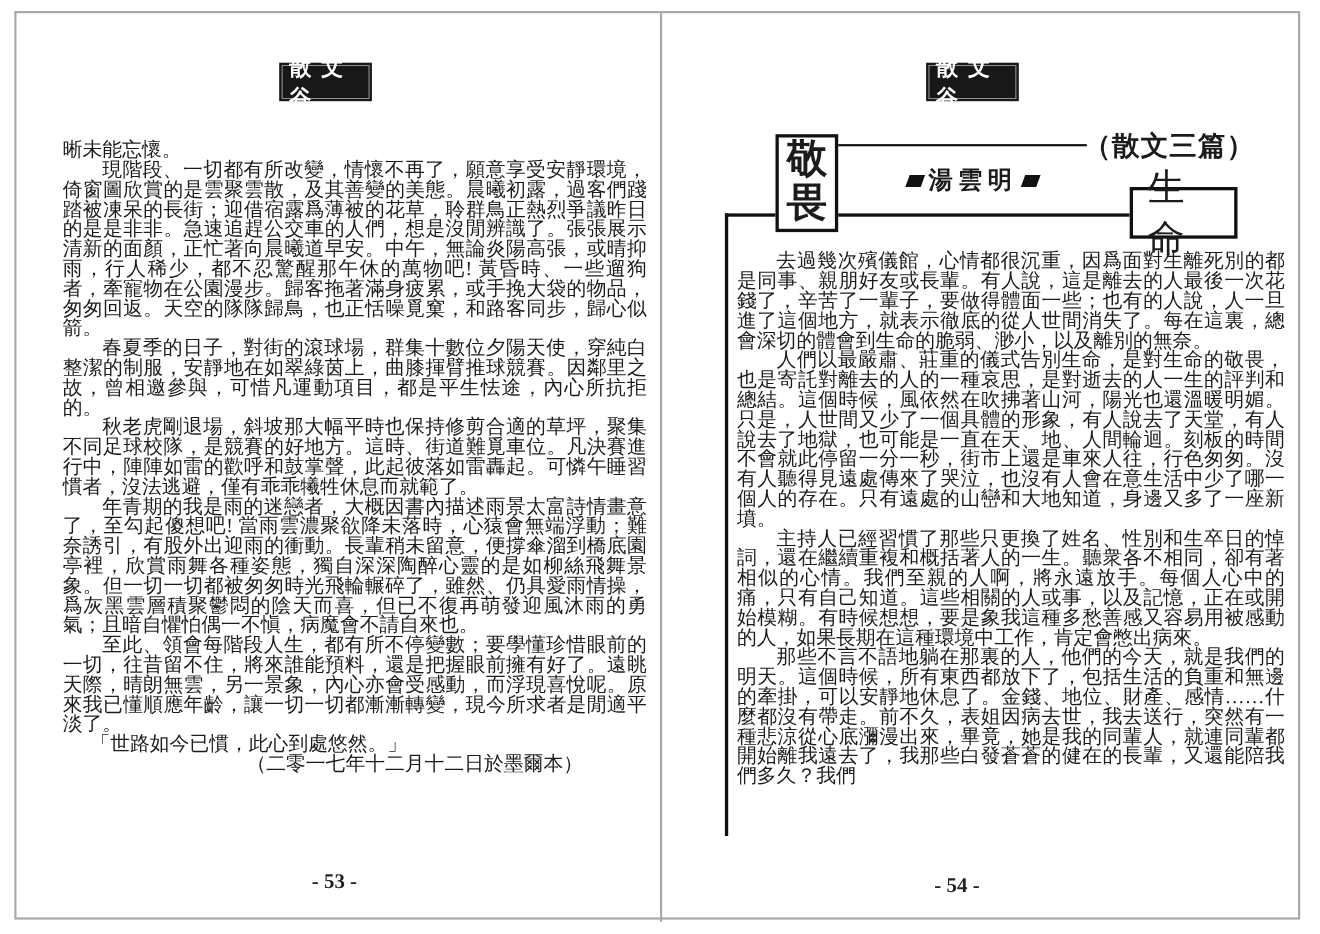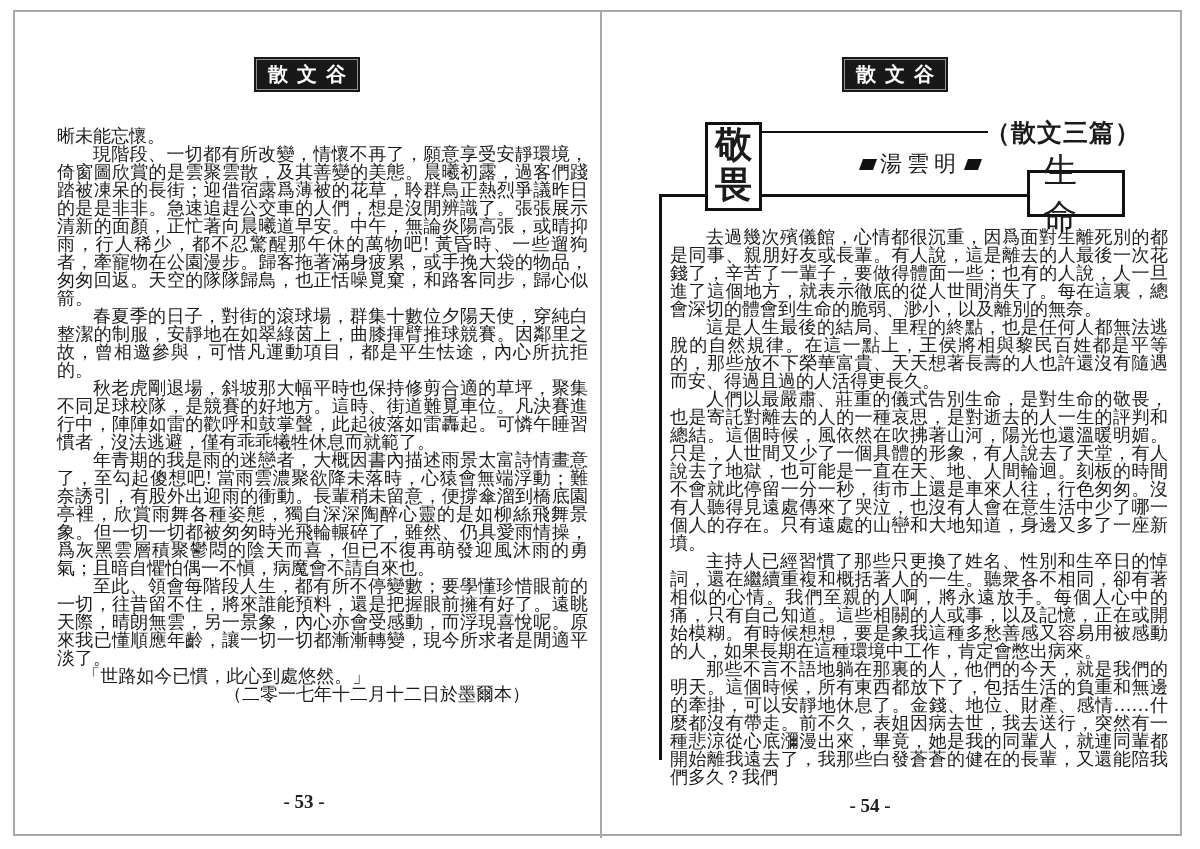--- a/index.html
+++ b/index.html
@@ -8,21 +8,21 @@
     font-family:"Liberation Serif", serif;color:#1b1b1b;overflow:hidden;
   }
   .outer-border{
     position:absolute;left:13px;top:10px;width:1169px;height:826px;
     border:2px solid #a9a9a9;box-sizing:border-box;
   }
   .divider{position:absolute;left:600px;top:10px;width:2px;height:828px;background:#a9a9a9;}
 
   
   .masthead{
-    position:absolute;top:57px;width:106px;height:35px;background:#181818;
+    position:absolute;top:57px;width:84px;height:35px;background:#181818;
     color:#ffffff;font-weight:bold;font-size:20px;letter-spacing:9px;padding-left:9px;
     display:flex;align-items:center;justify-content:center;box-sizing:border-box;
     box-shadow:inset 0 0 0 2px #181818, inset 0 0 0 3px #8f8f8f;
   }
   .masthead.left-m{left:254px;}
   .masthead.right-m{left:842px;}
 
   
   .body-text{position:absolute;font-size:18px;line-height:18px;text-align:justify;}
   .left-body{left:57px;top:127px;width:531px;}
@@ -55,22 +55,22 @@
     word-break:break-all;text-align:center;
   }
   .title-main{
     position:absolute;left:1027px;top:170px;width:98px;height:47px;background:#fff;
     border:3px solid #111;box-sizing:border-box;z-index:2;
     display:flex;align-items:center;justify-content:center;
     font-size:34px;font-weight:normal;letter-spacing:13px;padding-left:13px;
   }
   .subtitle{position:absolute;left:985px;top:116px;font-size:25px;font-weight:bold;letter-spacing:1px;z-index:2;}
   .author{
-    position:absolute;left:820px;top:149px;width:165px;text-align:right;
-    font-size:22px;font-weight:normal;letter-spacing:5px;z-index:2;white-space:nowrap;
+    position:absolute;left:820px;top:149px;width:165px;text-align:left;
+    font-size:22px;font-weight:bold;letter-spacing:5px;z-index:2;white-space:nowrap;
   }
   .author-mark{
     display:inline-block;width:14px;height:11px;background:#111;
     transform:skewX(-20deg);margin:0 5px 2px 5px;vertical-align:middle;
   }
 </style>
 </head>
 <body>
 
 <div class="sheet">
@@ -105,21 +105,20 @@
       <span>敬畏</span>
     </div>
     <div class="subtitle">（散文三篇）</div>
     <div class="author">
       <span class="author-mark"></span><span>湯雲明</span><span class="author-mark"></span>
     </div>
     <div class="title-main">生命</div>
 
     <div class="body-text right-body">
       <p>去過幾次殯儀館，心情都很沉重，因爲面對生離死別的都是同事、親朋好友或長輩。有人說，這是離去的人最後一次花錢了，辛苦了一輩子，要做得體面一些；也有的人說，人一旦進了這個地方，就表示徹底的從人世間消失了。每在這裏，總會深切的體會到生命的脆弱、渺小，以及離別的無奈。</p>
-      <p>這是人生最後的結局、里程的終點，也是任何人都無法逃脫的自然規律。在這一點上，王侯將相與黎民百姓都是平等的，那些放不下榮華富貴、天天想著長壽的人也許還沒有隨遇而安、得過且過的人活得更長久。</p>
       <p>人們以最嚴肅、莊重的儀式告別生命，是對生命的敬畏，也是寄託對離去的人的一種哀思，是對逝去的人一生的評判和總結。這個時候，風依然在吹拂著山河，陽光也還溫暖明媚。只是，人世間又少了一個具體的形象，有人說去了天堂，有人說去了地獄，也可能是一直在天、地、人間輪迴。刻板的時間不會就此停留一分一秒，街市上還是車來人往，行色匆匆。沒有人聽得見遠處傳來了哭泣，也沒有人會在意生活中少了哪一個人的存在。只有遠處的山巒和大地知道，身邊又多了一座新墳。</p>
       <p>主持人已經習慣了那些只更換了姓名、性別和生卒日的悼詞，還在繼續重複和概括著人的一生。聽衆各不相同，卻有著相似的心情。我們至親的人啊，將永遠放手。每個人心中的痛，只有自己知道。這些相關的人或事，以及記憶，正在或開始模糊。有時候想想，要是象我這種多愁善感又容易用被感動的人，如果長期在這種環境中工作，肯定會憋出病來。</p>
       <p>那些不言不語地躺在那裏的人，他們的今天，就是我們的明天。這個時候，所有東西都放下了，包括生活的負重和無邊的牽掛，可以安靜地休息了。金錢、地位、財產、感情……什麼都沒有帶走。前不久，表姐因病去世，我去送行，突然有一種悲涼從心底瀰漫出來，畢竟，她是我的同輩人，就連同輩都開始離我遠去了，我那些白發蒼蒼的健在的長輩，又還能陪我們多久？我們</p>
     </div>
 
     <div class="pagenum right-n">- 54 -</div>
   </section>
 </div>
 
 </body></html>

